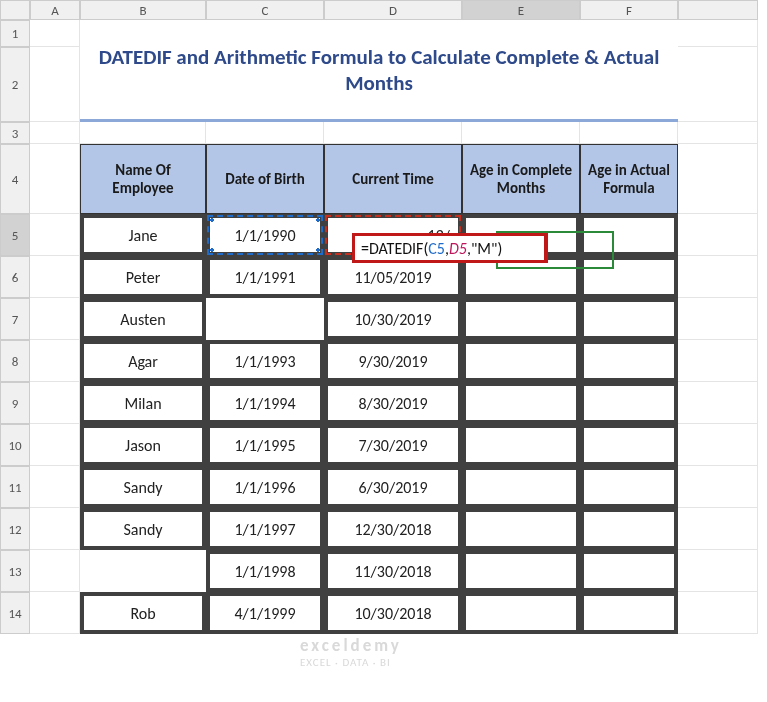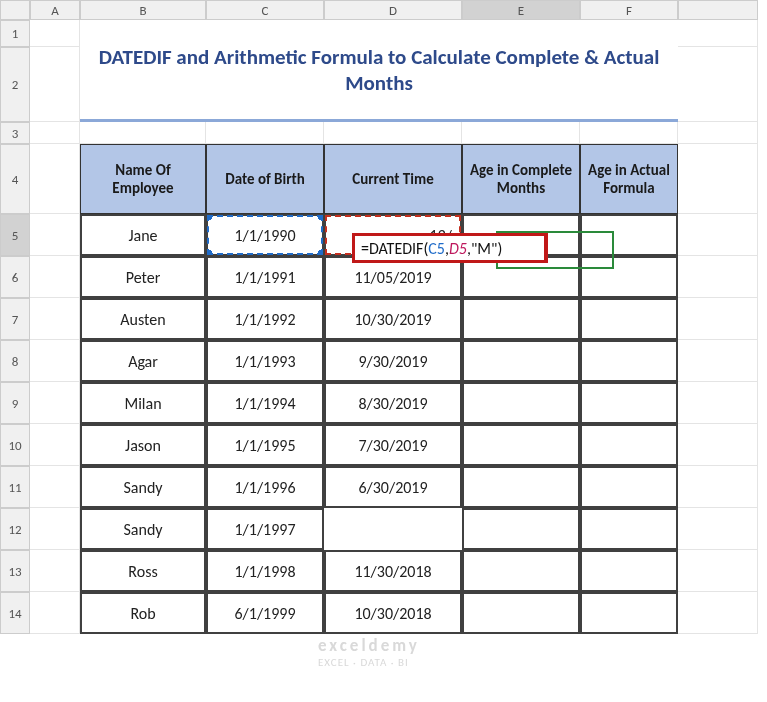--- a/index.html
+++ b/index.html
@@ -67,21 +67,21 @@
   align-items: center;
   justify-content: center;
   text-align: center;
   font-weight: bold;
   font-size: 15px;
   color: #1a1a1a;
   padding: 2px 6px;
   box-sizing: border-box;
 }
 .data-cell {
-  border: 2px solid #404040;
+  border: 4px solid #404040;
   display: flex;
   align-items: center;
   justify-content: center;
   font-size: 16px;
   box-sizing: border-box;
   background: #ffffff;
   padding: 0 4px;
 }
 .c5-ref {
   outline: 2px dashed #1f6bc9;
@@ -111,21 +111,21 @@
   font-family: Calibri, Arial, sans-serif;
   box-sizing: border-box;
 }
 .formula-overlay .eq { color: #111; }
 .formula-overlay .fn { color: #111; font-weight: normal;}
 .formula-overlay .r1 { color: #1f6bc9; }
 .formula-overlay .r2 { color: #be185d; font-style: italic; }
 .formula-overlay .str { color: #111; }
 .watermark {
   position: absolute;
-  left: 318px;
+  left: 300px;
   top: 635px;
   color: #d9d9d9;
   font-size: 11px;
   letter-spacing: 1px;
   user-select: none;
   pointer-events: none;
 }
 .watermark .big {
   font-size: 17px;
   font-weight: bold;
@@ -197,21 +197,20 @@
   <div class="data-cell" style="grid-row:7;grid-column:3">Peter</div>
   <div class="data-cell" style="grid-row:7;grid-column:4">1/1/1991</div>
   <div class="data-cell" style="grid-row:7;grid-column:5">11/05/2019</div>
   <div class="data-cell" style="grid-row:7;grid-column:6"></div>
   <div class="data-cell" style="grid-row:7;grid-column:7"></div>
   <div class="cell" style="grid-row:7;grid-column:8"></div>
 
   <div class="rowhdr" style="grid-row:8">7</div>
   <div class="cell" style="grid-row:8"></div>
   <div class="data-cell" style="grid-row:8;grid-column:3">Austen</div>
-  <div class="data-cell" style="grid-row:8;grid-column:4">1/1/1992</div>
   <div class="data-cell" style="grid-row:8;grid-column:5">10/30/2019</div>
   <div class="data-cell" style="grid-row:8;grid-column:6"></div>
   <div class="data-cell" style="grid-row:8;grid-column:7"></div>
   <div class="cell" style="grid-row:8;grid-column:8"></div>
 
   <div class="rowhdr" style="grid-row:9">8</div>
   <div class="cell" style="grid-row:9"></div>
   <div class="data-cell" style="grid-row:9;grid-column:3">Agar</div>
   <div class="data-cell" style="grid-row:9;grid-column:4">1/1/1993</div>
   <div class="data-cell" style="grid-row:9;grid-column:5">9/30/2019</div>
@@ -243,37 +242,37 @@
   <div class="data-cell" style="grid-row:12;grid-column:4">1/1/1996</div>
   <div class="data-cell" style="grid-row:12;grid-column:5">6/30/2019</div>
   <div class="data-cell" style="grid-row:12;grid-column:6"></div>
   <div class="data-cell" style="grid-row:12;grid-column:7"></div>
   <div class="cell" style="grid-row:12;grid-column:8"></div>
 
   <div class="rowhdr" style="grid-row:13">12</div>
   <div class="cell" style="grid-row:13"></div>
   <div class="data-cell" style="grid-row:13;grid-column:3">Sandy</div>
   <div class="data-cell" style="grid-row:13;grid-column:4">1/1/1997</div>
+  <div class="data-cell" style="grid-row:13;grid-column:5">12/30/2018</div>
   <div class="data-cell" style="grid-row:13;grid-column:6"></div>
   <div class="data-cell" style="grid-row:13;grid-column:7"></div>
   <div class="cell" style="grid-row:13;grid-column:8"></div>
 
   <div class="rowhdr" style="grid-row:14">13</div>
   <div class="cell" style="grid-row:14"></div>
-  <div class="data-cell" style="grid-row:14;grid-column:3">Ross</div>
   <div class="data-cell" style="grid-row:14;grid-column:4">1/1/1998</div>
   <div class="data-cell" style="grid-row:14;grid-column:5">11/30/2018</div>
   <div class="data-cell" style="grid-row:14;grid-column:6"></div>
   <div class="data-cell" style="grid-row:14;grid-column:7"></div>
   <div class="cell" style="grid-row:14;grid-column:8"></div>
 
   <div class="rowhdr" style="grid-row:15">14</div>
   <div class="cell" style="grid-row:15"></div>
   <div class="data-cell" style="grid-row:15;grid-column:3">Rob</div>
-  <div class="data-cell" style="grid-row:15;grid-column:4">6/1/1999</div>
+  <div class="data-cell" style="grid-row:15;grid-column:4">4/1/1999</div>
   <div class="data-cell" style="grid-row:15;grid-column:5">10/30/2018</div>
   <div class="data-cell" style="grid-row:15;grid-column:6"></div>
   <div class="data-cell" style="grid-row:15;grid-column:7"></div>
   <div class="cell" style="grid-row:15;grid-column:8"></div>
 </div>
 
 <div class="e5-border"></div>
 
 <div class="formula-overlay">
   <span class="eq">=</span>

